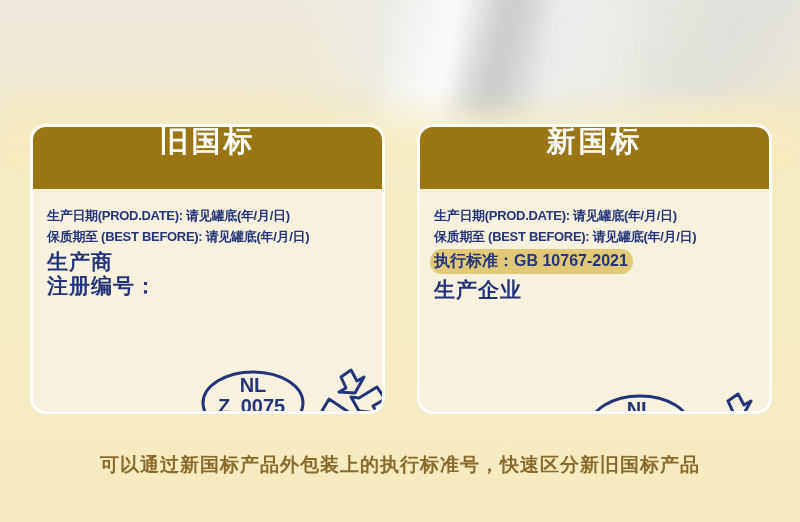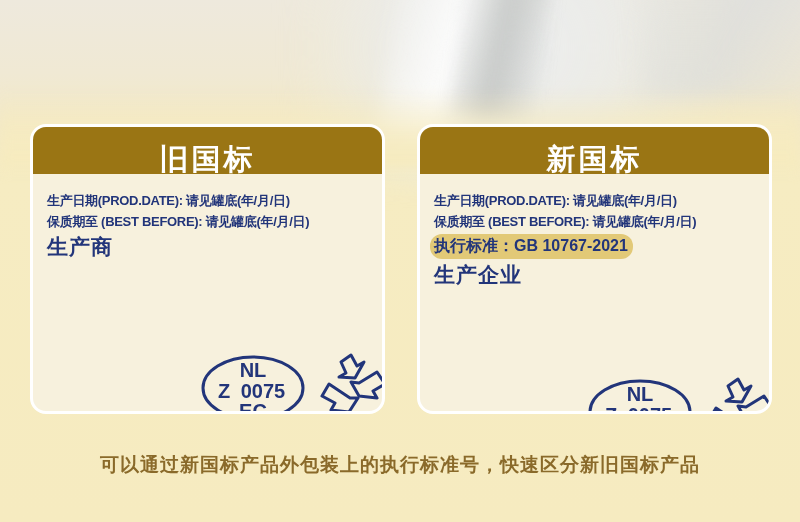--- a/index.html
+++ b/index.html
@@ -44,22 +44,22 @@
   
   #cards{position:absolute;left:0;top:0;width:800px;height:522px;z-index:2;}
   .card{
     position:absolute;top:124px;width:355px;height:290px;
     border:3px solid #ffffff;border-radius:16px;
     background:#f7f1dd;overflow:hidden;box-sizing:border-box;
   }
   .card.left{left:30px;}
   .card.right{left:417px;}
   .card-header{
-    height:47px;background:#9a7514;
-    display:flex;align-items:flex-end;justify-content:center;
+    height:62px;background:#9a7514;
+    display:flex;align-items:flex-start;justify-content:center;
   }
   .card-header .title{
     color:#ffffff;font-size:29px;font-weight:bold;letter-spacing:3px;
     line-height:1;
   }
   .card-body{
     padding:16px 0 0 14px;position:relative;height:225px;box-sizing:border-box;
   }
   .line{
     color:#22357a;font-weight:bold;white-space:nowrap;
@@ -102,20 +102,21 @@
 
   <div class="card left">
     <div class="card-header">
       <span class="title">旧国标</span>
     </div>
     <div class="card-body">
       <div class="line">生产日期(PROD.DATE): 请见罐底(年/月/日)</div>
       <div class="line">保质期至 (BEST BEFORE): 请见罐底(年/月/日)</div>
       <div class="stack">
         <div class="line">生产商</div>
+        <div class="line">注册编号：</div>
       </div>
       <div class="marks">
         <svg width="190" height="78" viewBox="0 0 190 78">
           <g>
             <ellipse cx="52" cy="38" rx="50" ry="31" fill="none" stroke="#22357a" stroke-width="3"></ellipse>
             <text x="52" y="27" text-anchor="middle" font-family="Liberation Sans, sans-serif" font-size="20" font-weight="bold" fill="#22357a">NL</text>
             <text x="23" y="48" text-anchor="middle" font-family="Liberation Sans, sans-serif" font-size="20" font-weight="bold" fill="#22357a">Z</text>
             <text x="62" y="48" text-anchor="middle" font-family="Liberation Sans, sans-serif" font-size="20" font-weight="bold" fill="#22357a">0075</text>
             <text x="52" y="68" text-anchor="middle" font-family="Liberation Sans, sans-serif" font-size="20" font-weight="bold" fill="#22357a">EC</text>
           </g>

